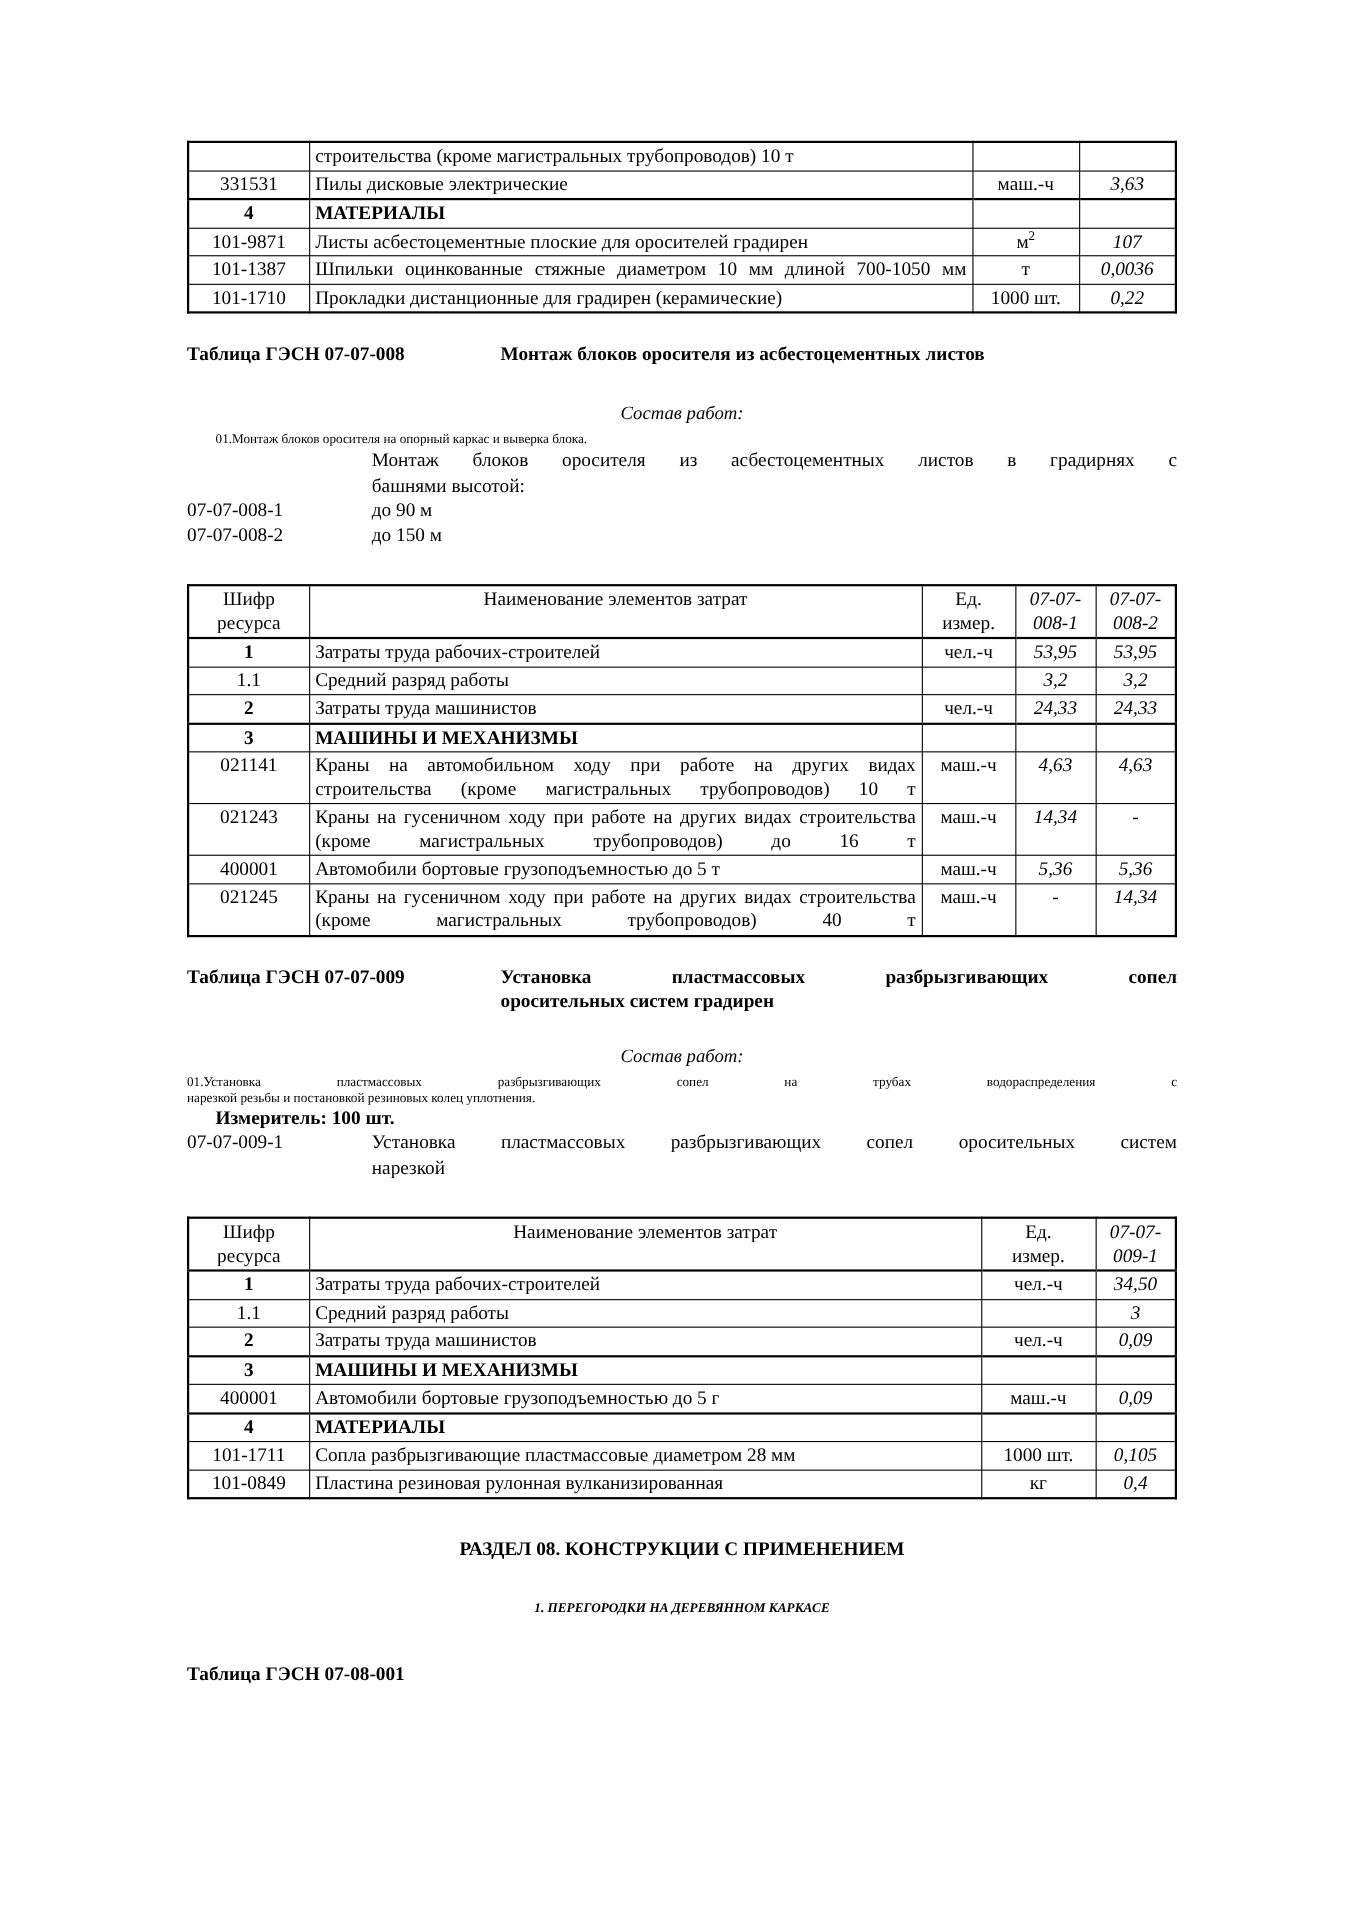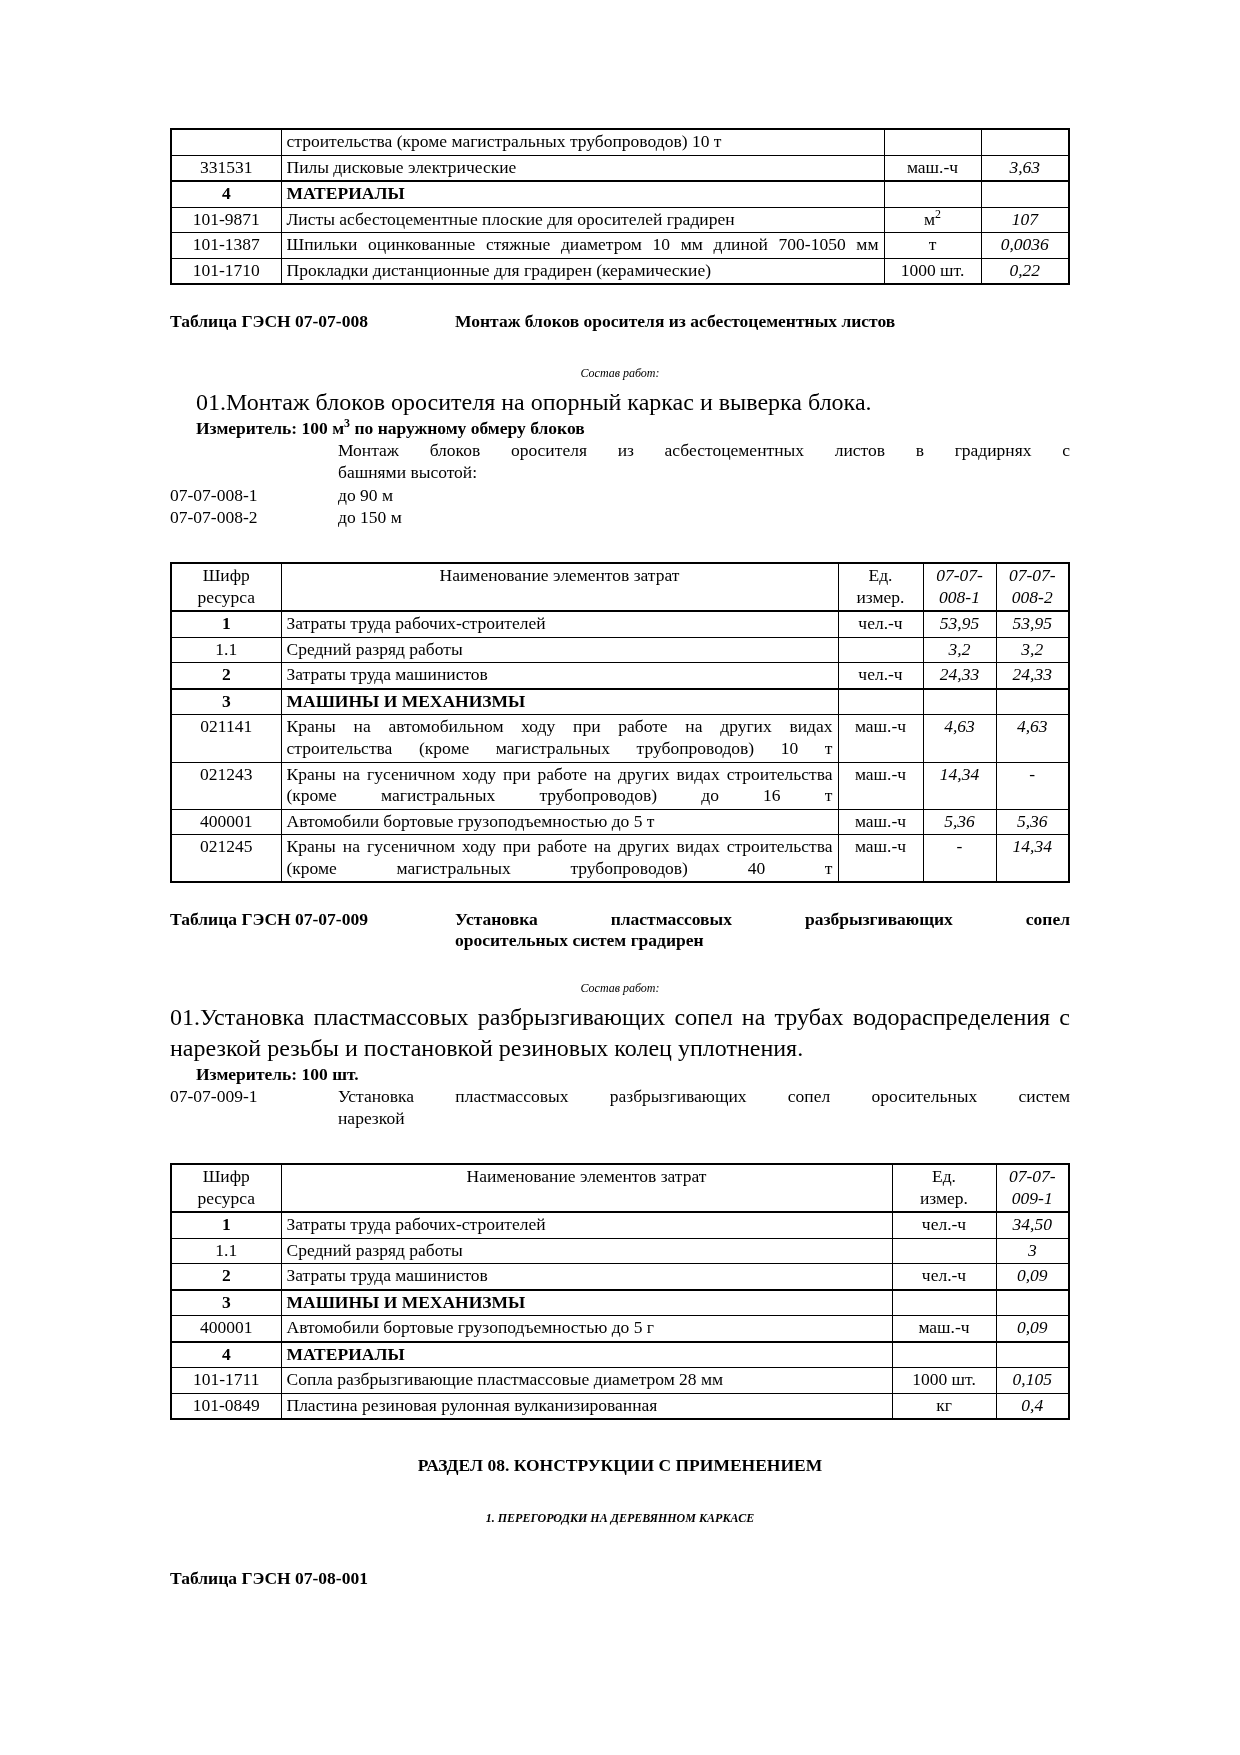--- a/index.html
+++ b/index.html
@@ -52,25 +52,25 @@
     font-weight: bold;
     font-size: 17.5px;
     margin: 0;
   }
   .tbl-title .lbl { width: 285px; flex: 0 0 285px; }
   .tbl-title .txt { flex: 1; }
   .tbl-title .txt .l2 { display: block; }
   .sostav {
     text-align: center;
     font-style: italic;
+    font-size: 17px;
+    margin: 0;
+  }
+  .para {
     font-size: 12px;
-    margin: 0;
-  }
-  .para {
-    font-size: 24px;
     margin: 0;
     line-height: 1.28;
   }
   .para.indent { text-indent: 26px; }
   .izmer { font-weight: bold; font-size: 17.5px; margin: 0; padding-left: 26px; }
   .coderow {
     display: flex;
     font-size: 17.5px;
     line-height: 1.28;
     justify-content: flex-end;
@@ -157,21 +157,20 @@
   </div>
 
   <div class="sp-34"></div>
 
   <div class="sostav">Состав работ:</div>
 
   <div class="sp-6"></div>
 
   <div class="para indent">01.Монтаж блоков оросителя на опорный каркас и выверка блока.</div>
 
-  <div class="izmer"><span>Измеритель: 100 м</span><span class="sup">3</span><span> по наружному обмеру блоков</span></div>
 
   <div class="coderow">
     <span class="code"></span>
     <span class="desc">
       <span class="just" style="display:block">Монтаж блоков оросителя из асбестоцементных листов в градирнях с</span>
       <span style="display:block">башнями высотой:</span>
     </span>
   </div>
 
   <div class="coderow">

